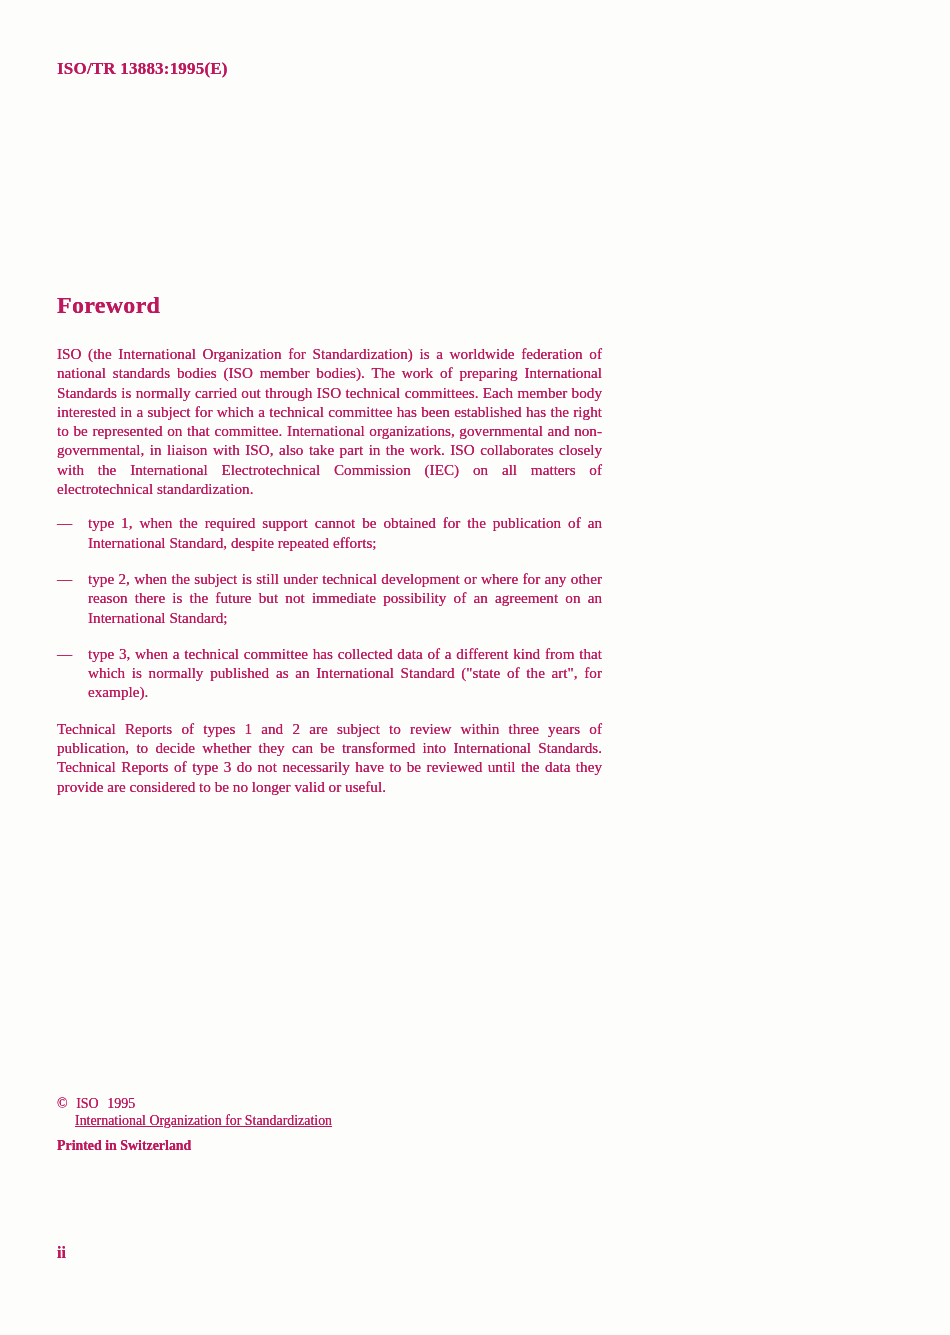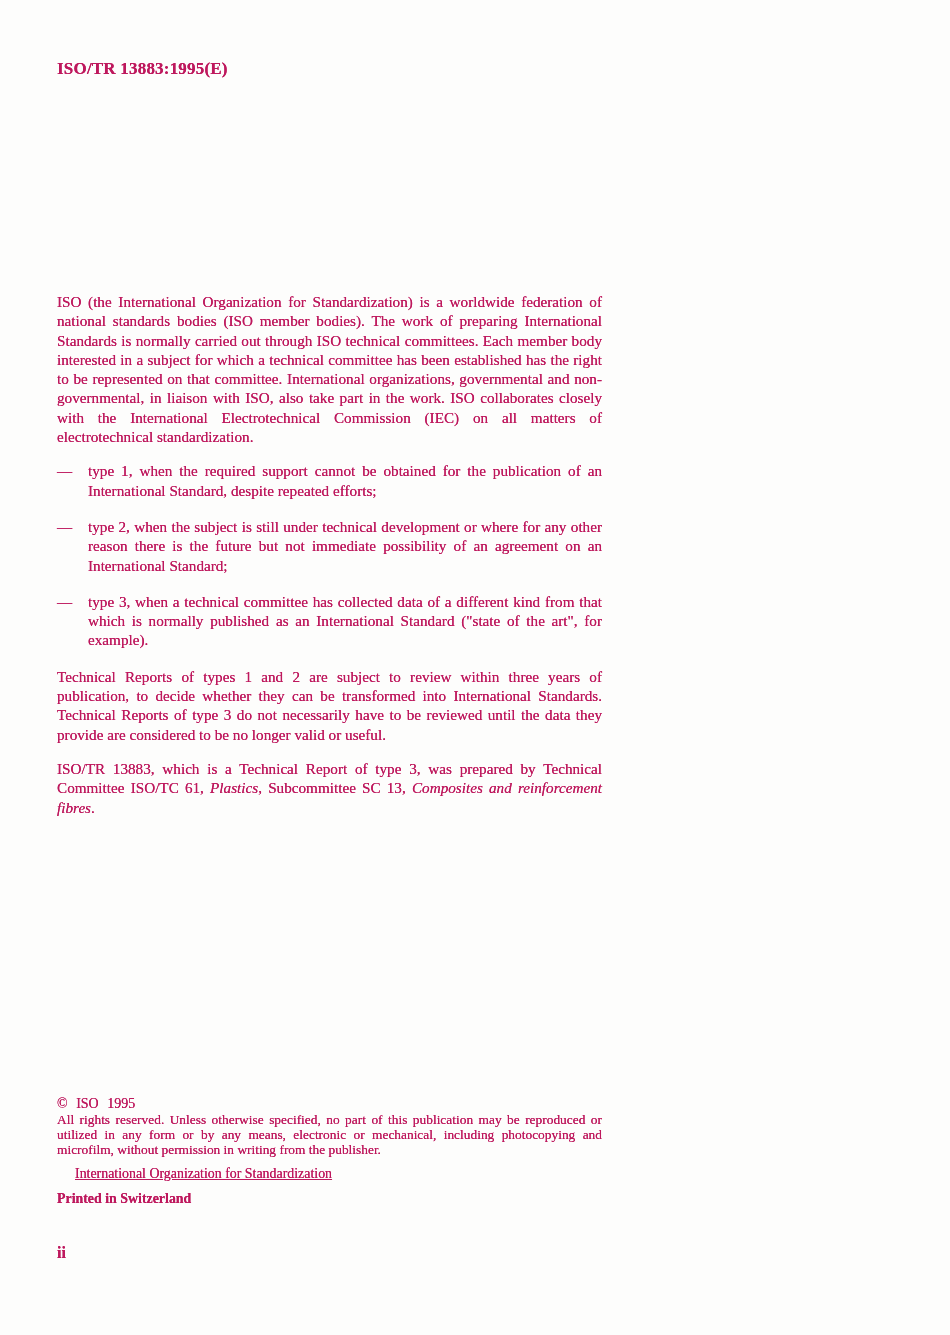--- a/index.html
+++ b/index.html
@@ -100,20 +100,21 @@
 </style>
 </head>
 <body>
 
 <div class="page">
 
   <div class="doc-header">ISO/TR 13883:1995(E)</div>
 
   <div class="content">
 
+    <h1>Foreword</h1>
 
     <p>ISO (the International Organization for Standardization) is a worldwide federation of national standards bodies (ISO member bodies). The work of preparing International Standards is normally carried out through ISO technical committees. Each member body interested in a subject for which a technical committee has been established has the right to be represented on that committee. International organizations, governmental and non-governmental, in liaison with ISO, also take part in the work. ISO collaborates closely with the International Electrotechnical Commission (IEC) on all matters of electrotechnical standardization.</p>
 
 
     <div class="list-item">
       <span class="dash">—</span>
       <span class="item-text">type 1, when the required support cannot be obtained for the publication of an International Standard, despite repeated efforts;</span>
     </div>
 
     <div class="list-item">
@@ -121,31 +122,27 @@
       <span class="item-text">type 2, when the subject is still under technical development or where for any other reason there is the future but not immediate possibility of an agreement on an International Standard;</span>
     </div>
 
     <div class="list-item">
       <span class="dash">—</span>
       <span class="item-text">type 3, when a technical committee has collected data of a different kind from that which is normally published as an International Standard ("state of the art", for example).</span>
     </div>
 
     <p>Technical Reports of types 1 and 2 are subject to review within three years of publication, to decide whether they can be transformed into International Standards. Technical Reports of type 3 do not necessarily have to be reviewed until the data they provide are considered to be no longer valid or useful.</p>
 
-    <p>
-      <span>ISO/TR 13883, which is a Technical Report of type 3, was prepared by Technical Committee ISO/TC 61, </span><span class="ital">Plastics</span><span>, Subcommittee SC 13, </span><span class="ital">Composites and reinforcement fibres</span><span>.</span>
-    </p>
 
   </div>
 
   <div class="imprint">
 
     <div class="copyright-line">© ISO 1995</div>
 
-    <p class="rights">All rights reserved. Unless otherwise specified, no part of this publication may be reproduced or utilized in any form or by any means, electronic or mechanical, including photocopying and microfilm, without permission in writing from the publisher.</p>
 
     <div class="indent">International Organization for Standardization</div>
 
 
     <div class="printed-line">Printed in Switzerland</div>
 
   </div>
 
   <div class="pagenum">ii</div>
 

